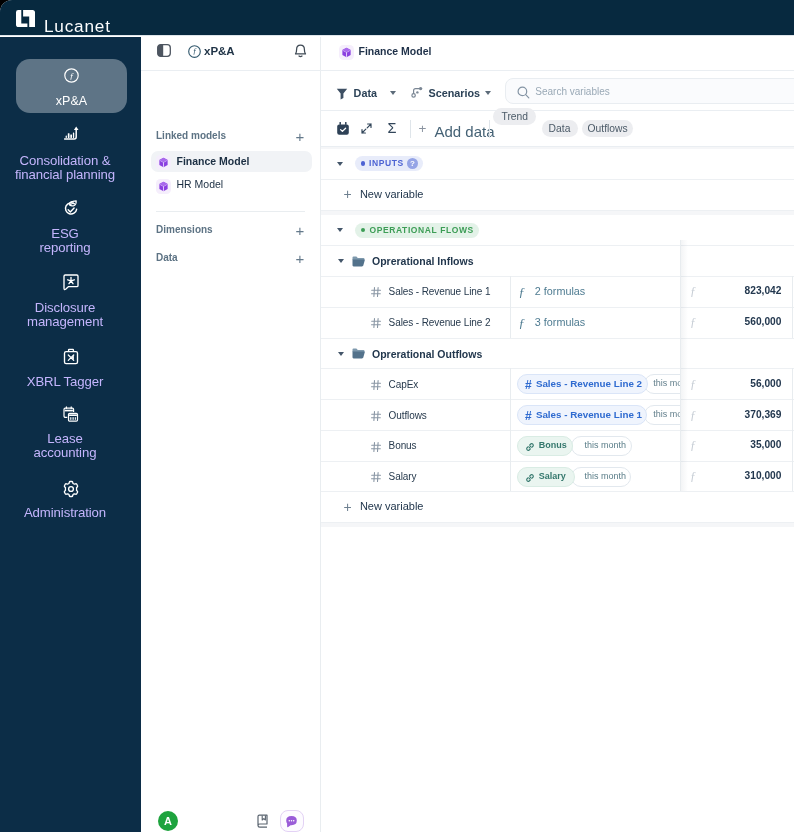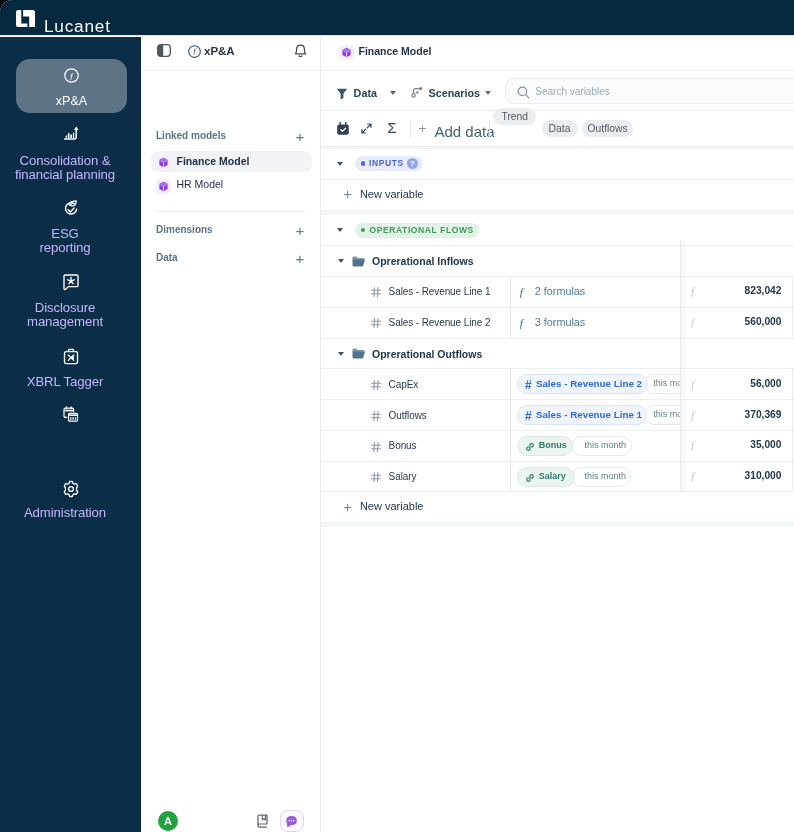--- a/index.html
+++ b/index.html
@@ -109,20 +109,21 @@
         <rect x="1.7" y="3.7" width="8.2" height="1.7" fill="#fff"></rect>
         <rect x="4.3" y="6.1" width="11.2" height="9.9" rx="1.8" fill="#0c2d47"></rect>
         <rect x="5.5" y="7.3" width="9" height="7.8" rx="1.2" stroke="#fff" stroke-width="1.2" fill="none"></rect>
         <rect x="6.1" y="8.4" width="7.8" height="1.6" fill="#fff"></rect>
         <rect x="6.9" y="11.2" width="0.9" height="2.6" fill="#fff"></rect>
         <rect x="8.6" y="11.2" width="0.9" height="2.6" fill="#fff"></rect>
         <rect x="10.3" y="11.2" width="0.9" height="2.6" fill="#fff"></rect>
         <rect x="12" y="11.2" width="0.9" height="2.6" fill="#fff"></rect>
       </svg>
     </div>
+    <div class="side-item" style="top:395px">Lease<br>accounting</div>
 
     <div class="side-ic" style="top:443px">
       <svg width="18" height="18" viewBox="0 0 18 18" style="display:inline-block">
         <circle cx="9" cy="9" r="2.4" stroke="#fff" stroke-width="1.35" fill="none"></circle>
         <path d="M9,1.8 L10,1.8 L10.5,3.8 L12.4,4.6 L14.2,3.5 L15.5,4.8 L14.4,6.6 L15.2,8.5 L17.2,9 L17.2,10 M9,1.8 L8,1.8 L7.5,3.8 L5.6,4.6 L3.8,3.5 L2.5,4.8 L3.6,6.6 L2.8,8.5 L0.8,9 L0.8,10" stroke="none" fill="none"></path>
         <path d="M7.3,2.2 Q7.5,1.5 8.2,1.5 L9.8,1.5 Q10.5,1.5 10.7,2.2 L11,3.5 Q11.7,3.8 12.3,4.2 L13.6,3.8 Q14.3,3.6 14.7,4.2 L15.5,5.6 Q15.9,6.2 15.4,6.7 L14.5,7.7 Q14.6,8.4 14.6,9 Q14.6,9.6 14.5,10.3 L15.4,11.3 Q15.9,11.8 15.5,12.4 L14.7,13.8 Q14.3,14.4 13.6,14.2 L12.3,13.8 Q11.7,14.2 11,14.5 L10.7,15.8 Q10.5,16.5 9.8,16.5 L8.2,16.5 Q7.5,16.5 7.3,15.8 L7,14.5 Q6.3,14.2 5.7,13.8 L4.4,14.2 Q3.7,14.4 3.3,13.8 L2.5,12.4 Q2.1,11.8 2.6,11.3 L3.5,10.3 Q3.4,9.6 3.4,9 Q3.4,8.4 3.5,7.7 L2.6,6.7 Q2.1,6.2 2.5,5.6 L3.3,4.2 Q3.7,3.6 4.4,3.8 L5.7,4.2 Q6.3,3.8 7,3.5 Z" stroke="#fff" stroke-width="1.3" fill="none" stroke-linejoin="round"></path>
       </svg>
     </div>
     <div class="side-item" style="top:469px">Administration</div>
   </div>

